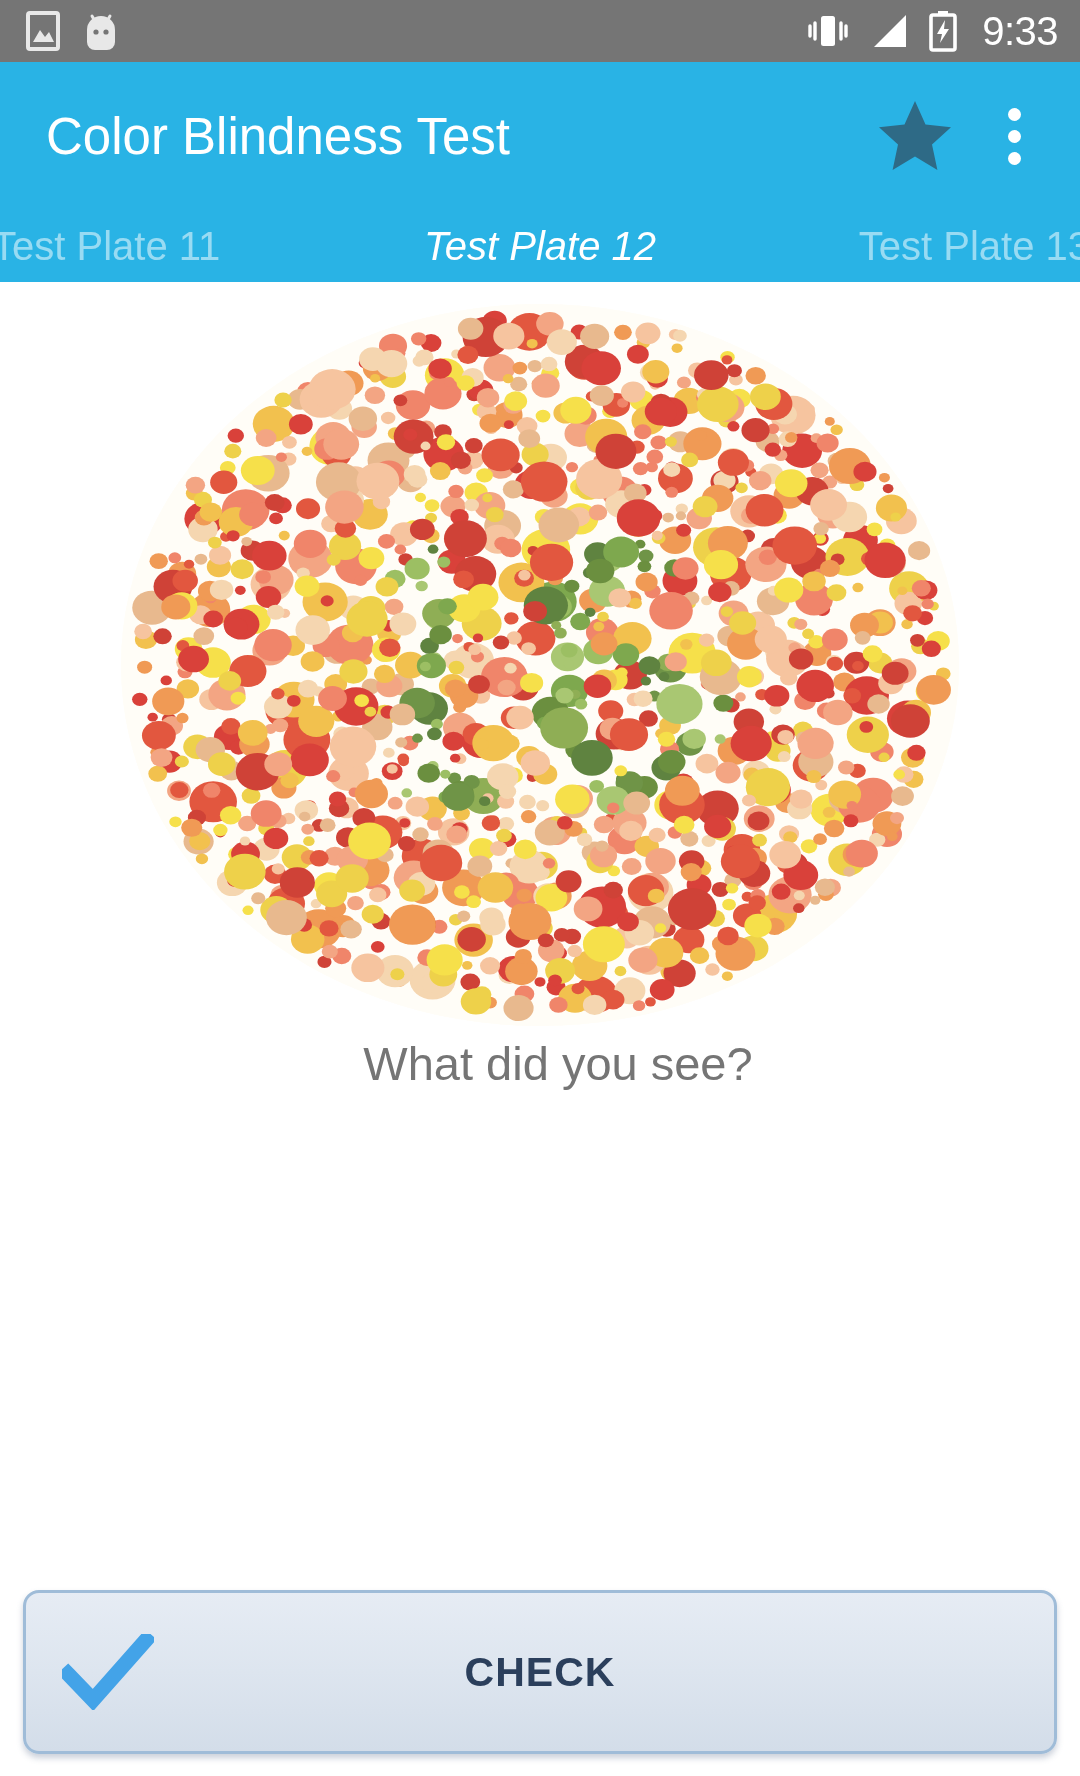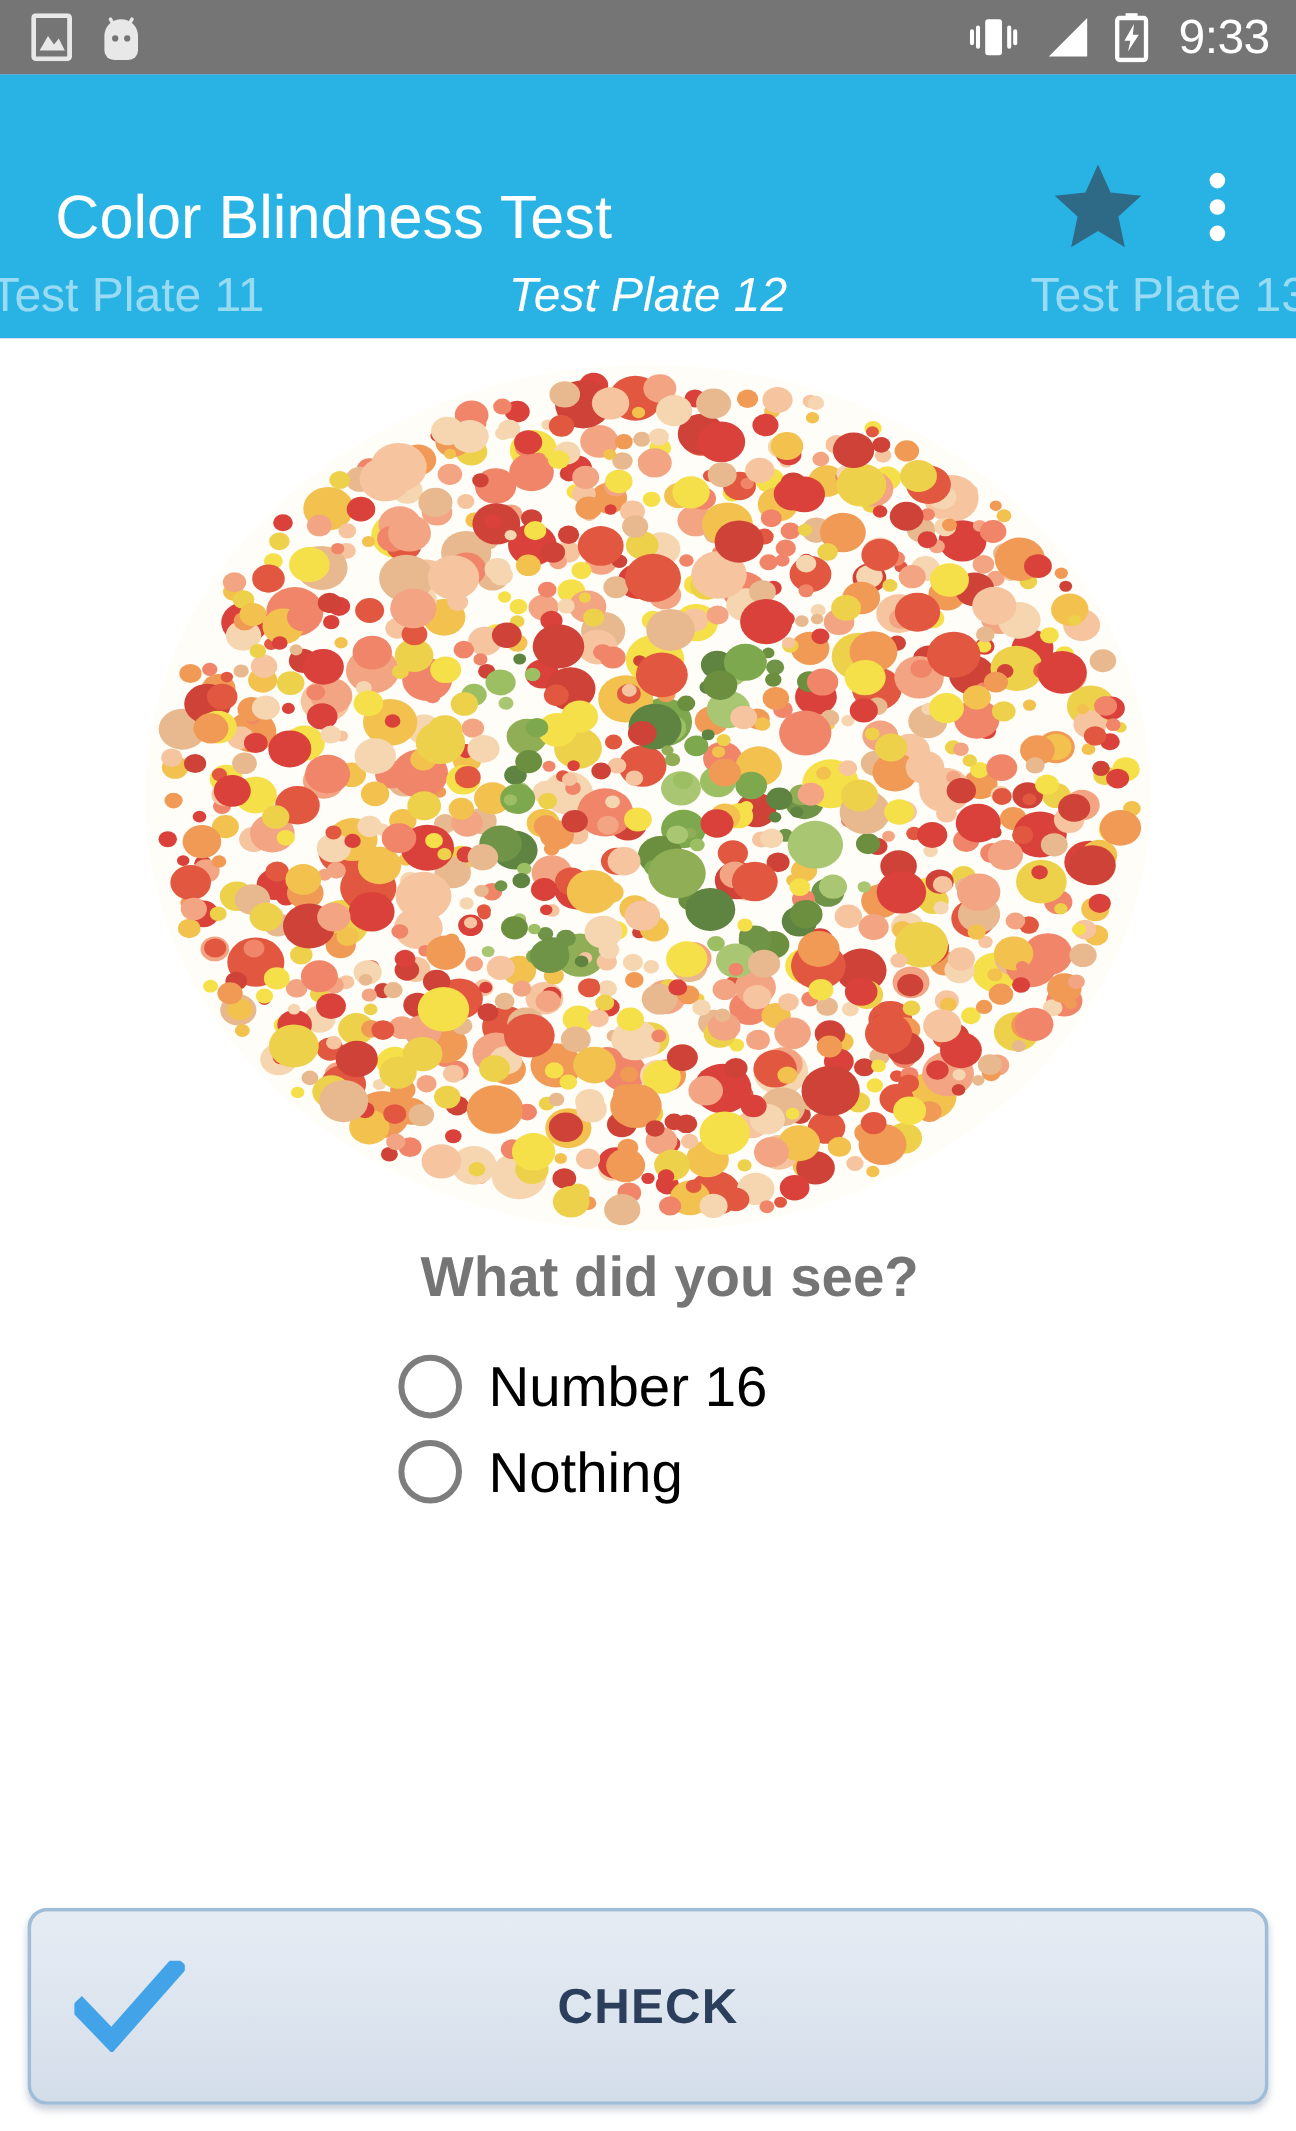--- a/index.html
+++ b/index.html
@@ -43,21 +43,21 @@
     margin-left: 6px;
     line-height: 1;
   }
   .icon-svg { display: block; }
 
   
   .app-bar {
     height: 148px;
     background: #29b3e5;
     display: flex;
-    align-items: flex-end;
+    align-items: center;
     padding: 0 26px 0 46px;
     flex: none;
   }
   .app-title {
     color: #ffffff;
     font-size: 51px;
     font-weight: 400;
     letter-spacing: 0px;
     white-space: nowrap;
   }
@@ -136,21 +136,21 @@
     border-radius: 50%;
     overflow: hidden;
     position: relative;
     background: #fffdf8;
   }
   .plate svg { display: block; width: 100%; height: 100%; }
 
   .question {
     margin-top: 10px;
     font-size: 47px;
-    font-weight: bold;
+    font-weight: normal;
     color: #757575;
     text-align: right;
     line-height: 1;
     margin-left: 36px;
   }
 
   .options {
     margin-top: 42px;
     display: flex;
     flex-direction: column;
@@ -1445,30 +1445,20 @@
               <circle cx="285.9" cy="184.9" r="8.5" fill="#6b8f3f"></circle>
               <circle cx="240.7" cy="187.8" r="3.7" fill="#f6c49f"></circle>
               <circle cx="358.0" cy="180.5" r="10.2" fill="#f6e04a"></circle>
             </g>
         </svg>
       </div>
     </div>
 
     <div class="question">What did you see?</div>
 
-    <div class="options">
-      <div class="option-row">
-        <span class="radio"></span>
-        <span class="option-label">Number 16</span>
-      </div>
-      <div class="option-row">
-        <span class="radio"></span>
-        <span class="option-label">Nothing</span>
-      </div>
-    </div>
 
     <div class="check-area">
       <div class="check-btn">
         <span class="check-icon">
           <svg class="icon-svg" width="92" height="76" viewBox="0 0 92 76">
             <path d="M6 40 L31 66 L84 6" fill="none" stroke="#43a3e8" stroke-width="15" stroke-linecap="square" stroke-linejoin="miter"></path>
           </svg>
         </span>
         <span class="check-label">CHECK</span>
       </div>

